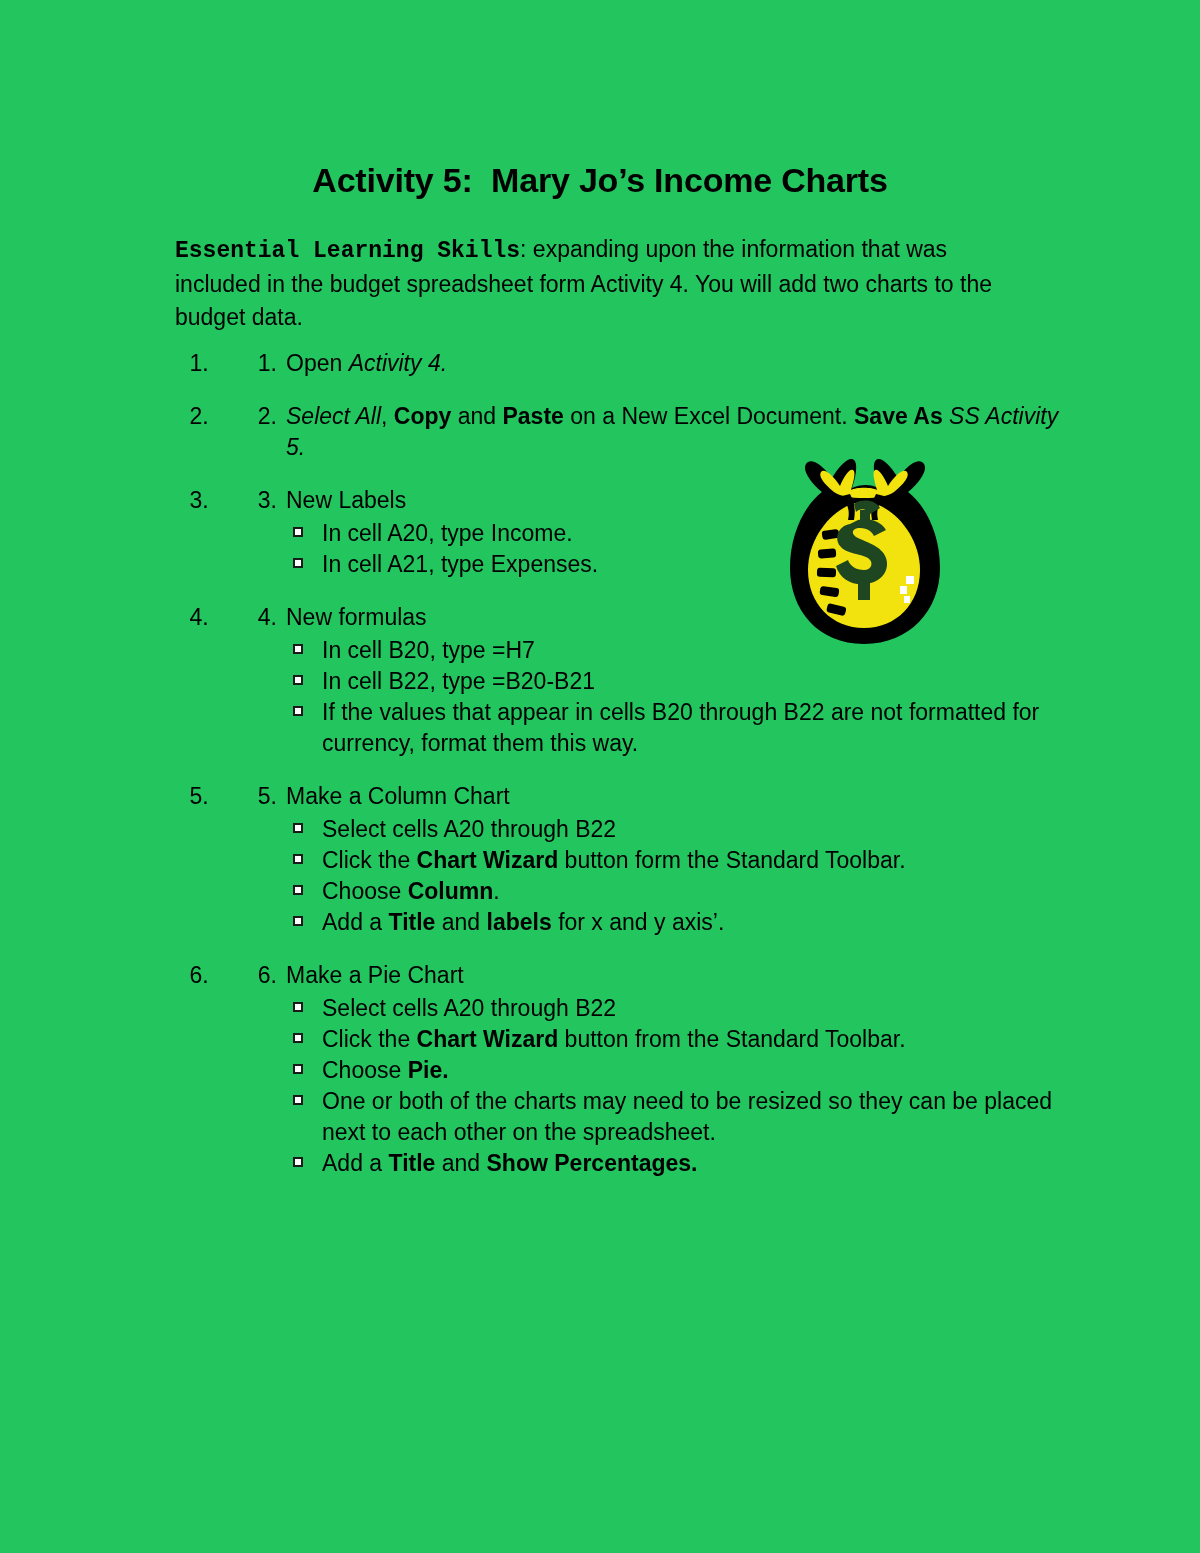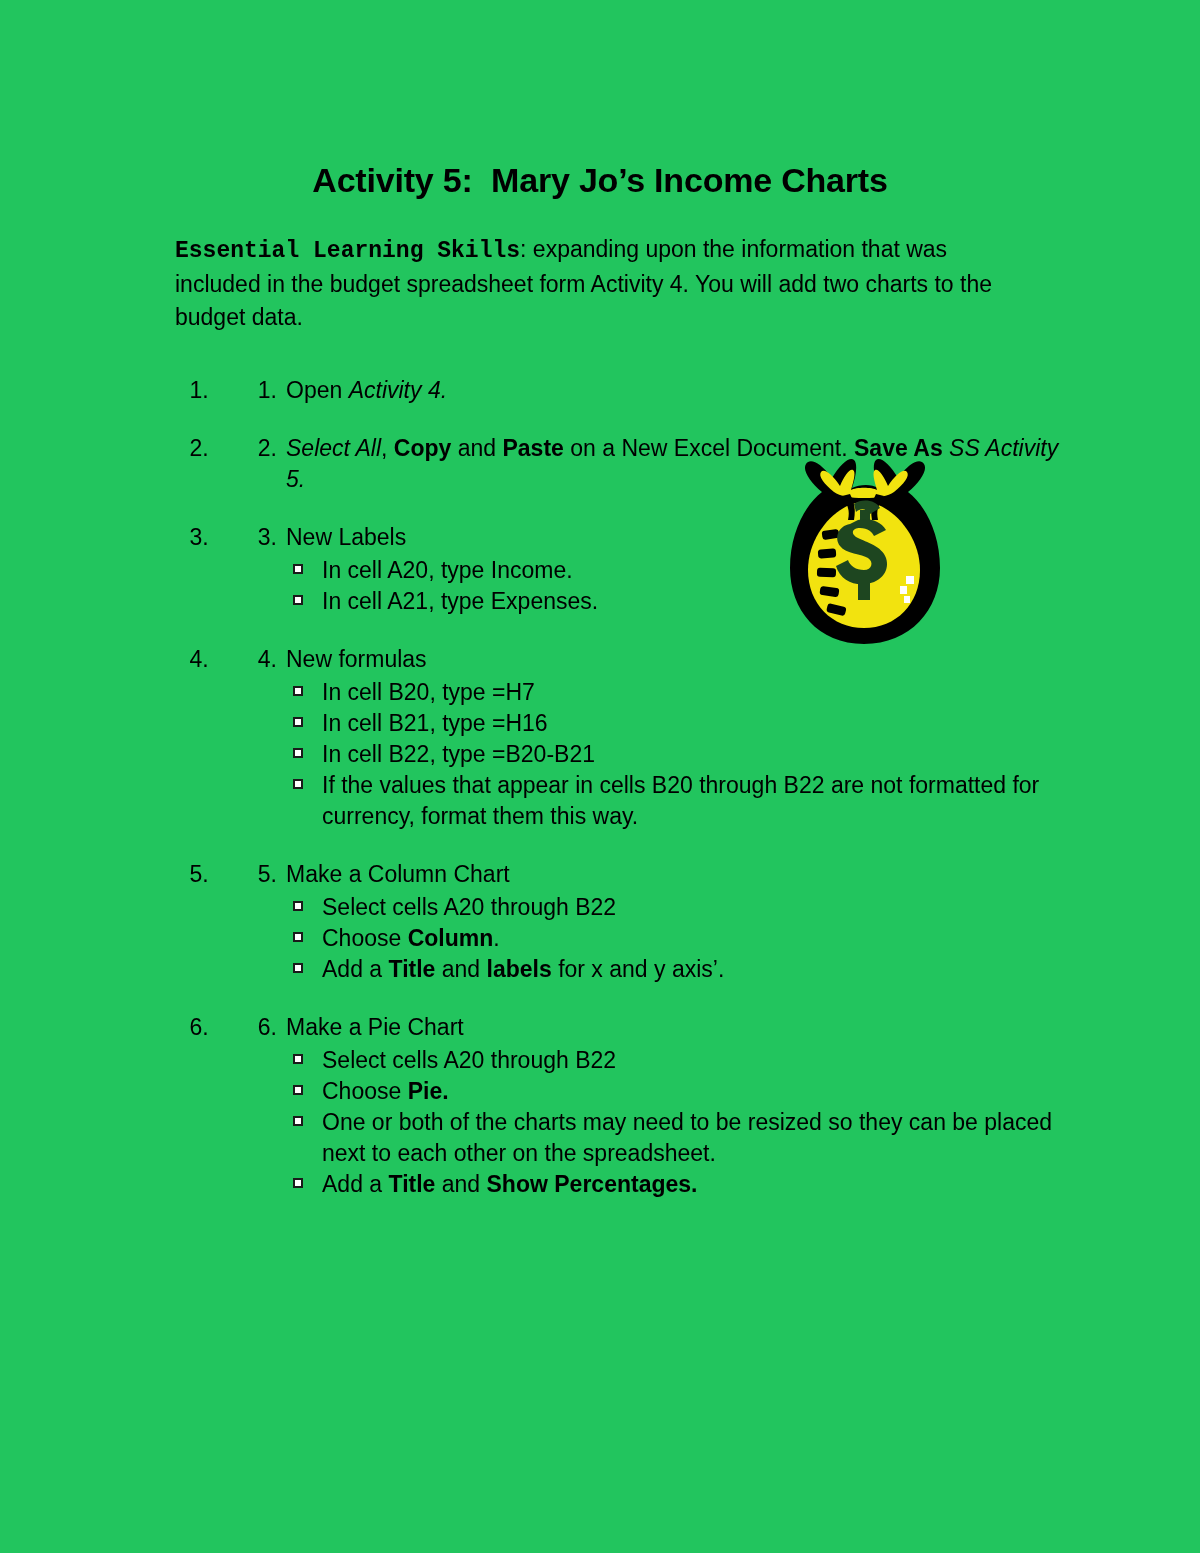--- a/index.html
+++ b/index.html
@@ -73,21 +73,20 @@
     left: 32px;
     top: 0;
     width: 30px;
     text-align: right;
     font-size: 23px;
   }
   .item-text {
     display: block;
     font-size: 23px;
     line-height: 31px;
-    margin-top: 27px;
   }
 
   .sublist {
     margin-top: 2px;
   }
   .subitem {
     position: relative;
     padding-left: 107px;
     font-size: 23px;
     line-height: 31px;
@@ -152,43 +151,44 @@
           <div class="subitem"><span class="sq-bullet"></span><span><span>In cell A21, type Expenses.</span></span></div>
         </div>
       </li>
       <li class="item">
         <div class="item-head">
           <span class="item-num">4.</span>
           <span class="item-text"><span>New formulas</span></span>
         </div>
         <div class="sublist">
           <div class="subitem"><span class="sq-bullet"></span><span><span>In cell B20, type =H7</span></span></div>
-          <div class="subitem"><span class="sq-bullet"></span><span><span>In cell B21, type =H16</span></span></div>
           <div class="subitem"><span class="sq-bullet"></span><span><span>In cell B22, type =B20-B21</span></span></div>
           <div class="subitem"><span class="sq-bullet"></span><span><span>If the values that appear in cells B20 through B22 are not formatted for currency, format them this way.</span></span></div>
         </div>
       </li>
       <li class="item">
         <div class="item-head">
           <span class="item-num">5.</span>
           <span class="item-text"><span>Make a Column Chart</span></span>
         </div>
         <div class="sublist">
           <div class="subitem"><span class="sq-bullet"></span><span><span>Select cells A20 through B22</span></span></div>
+          <div class="subitem"><span class="sq-bullet"></span><span><span>Click the </span><b class="bd">Chart Wizard</b><span> button form the Standard Toolbar.</span></span></div>
           <div class="subitem"><span class="sq-bullet"></span><span><span>Choose </span><b class="bd">Column</b><span>.</span></span></div>
           <div class="subitem"><span class="sq-bullet"></span><span><span>Add a </span><b class="bd">Title</b><span> and </span><b class="bd">labels</b><span> for x and y axis’.</span></span></div>
         </div>
       </li>
       <li class="item">
         <div class="item-head">
           <span class="item-num">6.</span>
           <span class="item-text"><span>Make a Pie Chart</span></span>
         </div>
         <div class="sublist">
           <div class="subitem"><span class="sq-bullet"></span><span><span>Select cells A20 through B22</span></span></div>
+          <div class="subitem"><span class="sq-bullet"></span><span><span>Click the </span><b class="bd">Chart Wizard</b><span> button from the Standard Toolbar.</span></span></div>
           <div class="subitem"><span class="sq-bullet"></span><span><span>Choose </span><b class="bd">Pie.</b></span></div>
           <div class="subitem"><span class="sq-bullet"></span><span><span>One or both of the charts may need to be resized so they can be placed next to each other on the spreadsheet.</span></span></div>
           <div class="subitem"><span class="sq-bullet"></span><span><span>Add a </span><b class="bd">Title</b><span> and </span><b class="bd">Show Percentages.</b></span></div>
         </div>
       </li>
     </ol>
 
   <div class="moneybag">
     <svg viewBox="0 0 170 220" xmlns="http://www.w3.org/2000/svg" aria-hidden="true">
 

